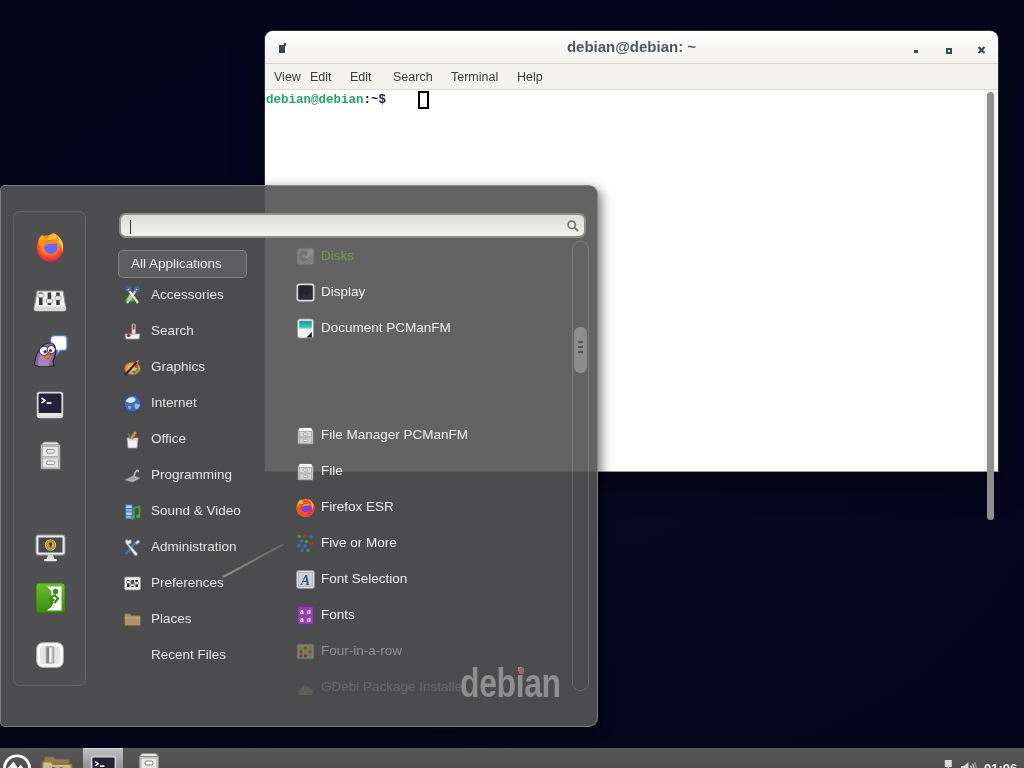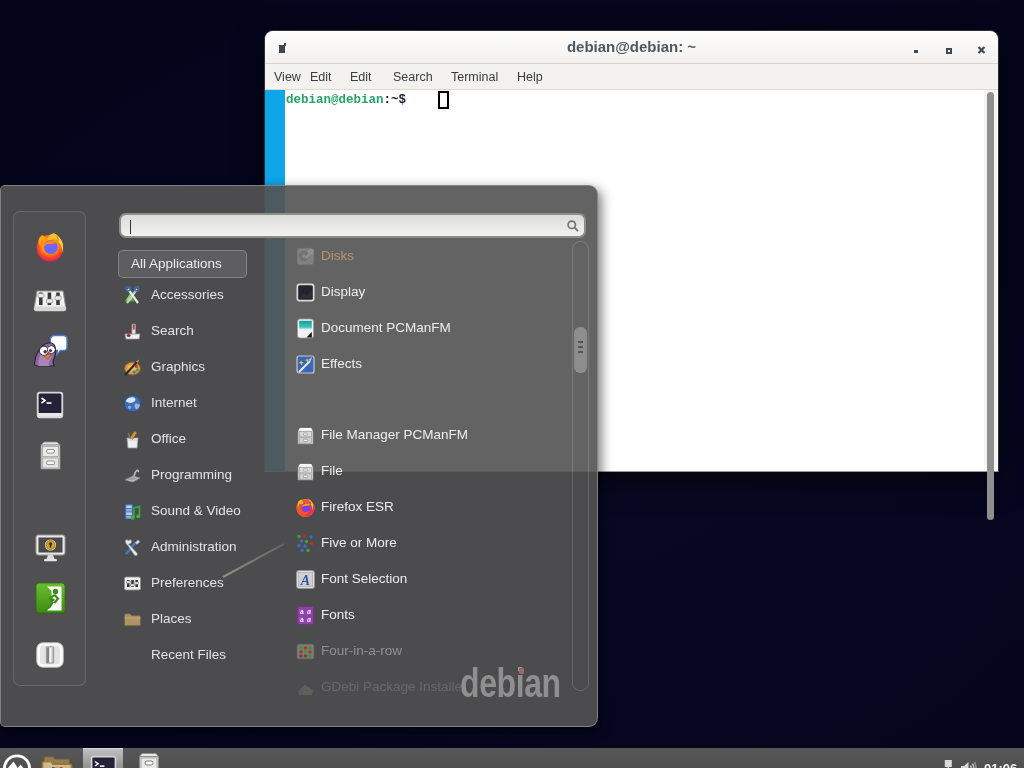--- a/index.html
+++ b/index.html
@@ -45,21 +45,20 @@
 .menubar {
   position:absolute; left:0; top:33px; right:0; height:26px;
   background:#f4f2ef; border-bottom:1px solid #dcd8d2;
   font-size:12.5px; color:#393d41;
 }
 .menubar span { position:absolute; top:6px; }
 .m-file{left:9px;} .m-edit{left:45px;} .m-view{left:85px;} .m-search{left:128px;} .m-term{left:186px;} .m-help{left:252px;}
 .tcontent {
   position:absolute; left:0; top:59px; right:0; bottom:0;
   background:#ffffff;
-  margin-left:20px;
 }
 .prompt {
   position:absolute; left:1px; top:3px;
   font-family:"Liberation Mono", monospace; font-size:12.5px; font-weight:bold;
   white-space:pre;
 }
 .pgreen { color:#26a269; }
 .pdark  { color:#1b1b32; }
 .cursor {
   position:absolute; left:153px; top:1px; width:11px; height:18px;
@@ -377,21 +376,21 @@
     </div>
 
   <div class="app" style="top:58px;opacity:0.55">
       <span class="ai"><svg width="21" height="21" viewBox="0 0 21 21">
           <rect x="2" y="2" width="17" height="17" rx="3" fill="#9a9a9a" stroke="#707070" stroke-width="0.8"></rect>
           <circle cx="9" cy="10" r="4.5" fill="#848484" stroke="#666" stroke-width="0.7"></circle>
           <circle cx="9" cy="10" r="1.3" fill="#bbb"></circle>
           <path d="M11 12 L17 5" stroke="#b5b5b5" stroke-width="2.6"></path>
           <circle cx="16" cy="5.6" r="2" fill="none" stroke="#b5b5b5" stroke-width="1.6"></circle>
         </svg></span>
-      <span class="at" style="color:#fdba74">Disks</span>
+      <span class="at" style="color:#84cc16">Disks</span>
     </div>
   <div class="app" style="top:94px">
       <span class="ai"><svg width="21" height="21" viewBox="0 0 21 21">
           <rect x="1.5" y="1.5" width="18" height="18" rx="3" fill="#d9d9d9"></rect>
           <rect x="3.2" y="3.2" width="14.6" height="14.6" rx="1.5" fill="#27232e"></rect>
           <path d="M4.5 16 L9 11 L12 13.5 L16.5 9 L16.5 16.5 L4.5 16.5Z" fill="#332e3e" opacity="0.8"></path>
         </svg></span>
       <span class="at">Display</span>
     </div>
   <div class="app" style="top:130px">
@@ -401,31 +400,20 @@
           <path d="M16.8 19.6 L11.5 19.6 L16.8 14 Z" fill="#111"></path>
           <defs>
             <linearGradient id="dsg" x1="0" y1="0" x2="0" y2="1">
               <stop offset="0" stop-color="#1d9b96"></stop>
               <stop offset="0.75" stop-color="#3fc2bd"></stop>
               <stop offset="1" stop-color="#c8f0ee"></stop>
             </linearGradient>
           </defs>
         </svg></span>
       <span class="at">Document PCManFM</span>
-    </div>
-  <div class="app" style="top:166px">
-      <span class="ai"><svg width="21" height="21" viewBox="0 0 21 21">
-          <rect x="2" y="2" width="17" height="17" rx="2" fill="#3866b8" stroke="#c8c8c8" stroke-width="1.2"></rect>
-          <path d="M6 6 l1 2 2 .5 -2 1 -.5 2 -1-2 -2-.5 2-1Z" fill="#e8c33c"></path>
-          <path d="M12 4 l.8 1.5 1.6.4 -1.5.8 -.4 1.7 -.8-1.6 -1.6-.3 1.5-.9Z" fill="#e8c33c"></path>
-          <path d="M7 13 l.7 1.3 1.4.3 -1.3.7 -.3 1.5 -.7-1.4 -1.4-.3 1.3-.8Z" fill="#d8b53a"></path>
-          <path d="M4 18 L15 7" stroke="#e8e8e8" stroke-width="2"></path>
-          <path d="M14 5.5 L17 3 L15.8 7.2Z" fill="#cfcfcf"></path>
-        </svg></span>
-      <span class="at">Effects</span>
     </div>
   <div class="app" style="top:237px">
       <span class="ai"><svg width="21" height="21" viewBox="0 0 21 21">
           <path d="M5 3 L16 3 L18 6 L18 19 L3 19 L3 6 Z" fill="#e8e8e8" stroke="#8a8a8a" stroke-width="0.8"></path>
           <path d="M5 3 L16 3 L17.5 5.5 L3.5 5.5 Z" fill="#f8f8f8"></path>
           <rect x="4.5" y="6.5" width="12" height="5.4" fill="#dcdcdc" stroke="#9a9a9a" stroke-width="0.7"></rect>
           <rect x="8.2" y="8" width="4.6" height="2.2" rx="1" fill="#f4f4f4" stroke="#8a8a8a" stroke-width="0.7"></rect>
           <rect x="4.5" y="12.8" width="12" height="5.4" fill="#d2d2d2" stroke="#9a9a9a" stroke-width="0.7"></rect>
           <rect x="8.2" y="14.3" width="4.6" height="2.2" rx="1" fill="#f4f4f4" stroke="#8a8a8a" stroke-width="0.7"></rect>
         </svg></span>

